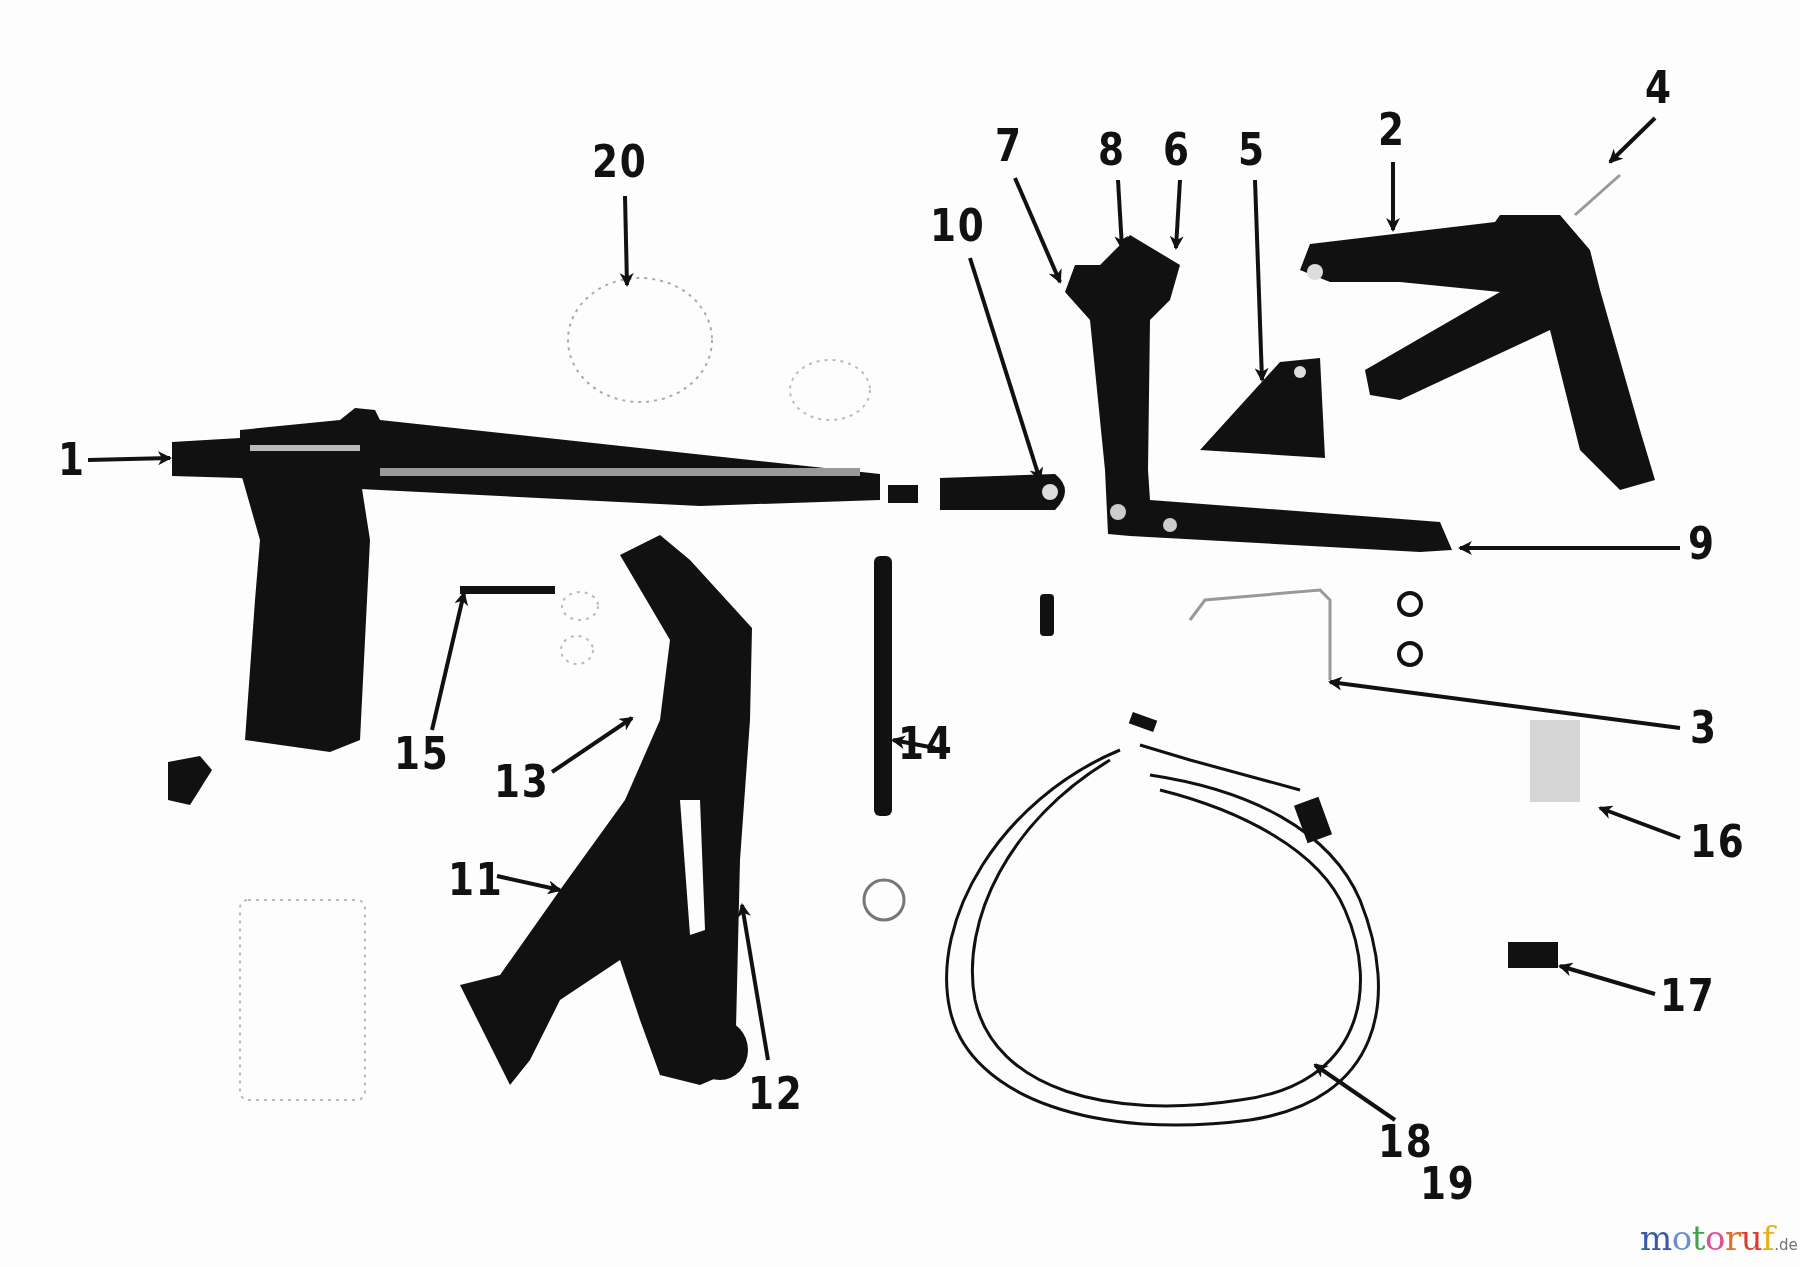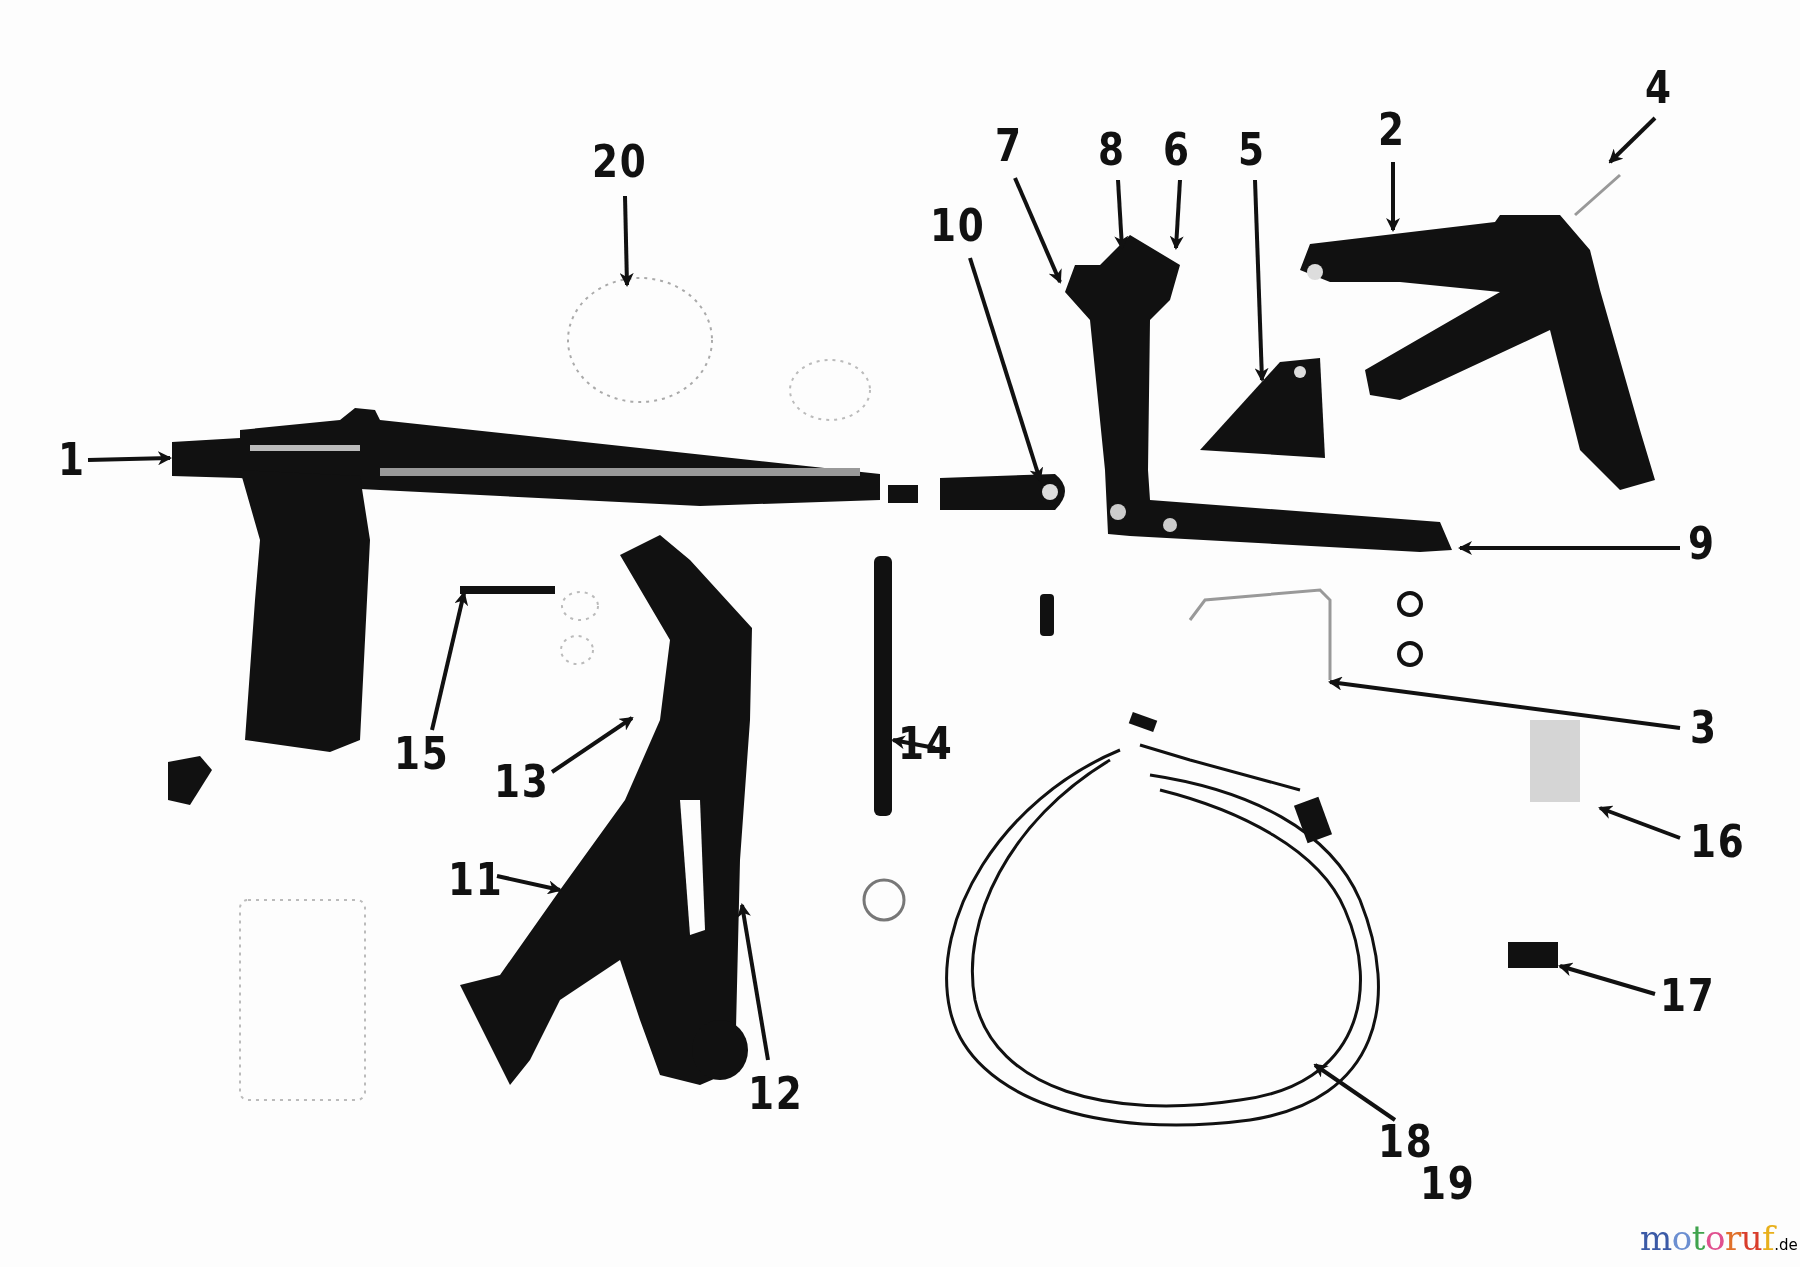--- a/index.html
+++ b/index.html
@@ -1,20 +1,20 @@
 <!DOCTYPE html>
 <html><head>
 <meta charset="utf-8">
 <style>
   html,body{margin:0;padding:0;background:#fdfdfd;}
   #canvas{position:relative;width:1800px;height:1267px;overflow:hidden;background:#fdfdfd;font-family:"DejaVu Sans","Liberation Sans",sans-serif;}
   svg.art{position:absolute;left:0;top:0;}
   .lbl{position:absolute;font-weight:bold;font-size:44px;line-height:44px;color:#111;letter-spacing:2px;transform:scaleX(0.85);transform-origin:left top;}
   #logo{position:absolute;left:1640px;top:1218px;font-family:"DejaVu Serif","Liberation Serif",serif;font-size:34px;letter-spacing:-0.5px;}
-  #logo .tld{font-family:"DejaVu Sans","Liberation Sans",sans-serif;font-size:15px;color:#000000;letter-spacing:0;}
+  #logo .tld{font-family:"DejaVu Sans","Liberation Sans",sans-serif;font-size:15px;color:#737373;letter-spacing:0;}
 </style>
 </head>
 <body>
 
 <div id="canvas">
   <svg class="art" width="1800" height="1267" viewBox="0 0 1800 1267">
     <defs>
       <marker id="ah" markerWidth="14" markerHeight="14" refX="12" refY="7" orient="auto" markerUnits="userSpaceOnUse">
         <path d="M0,0 L14,7 L0,14 L4,7 Z" fill="#111"></path>
       </marker>

